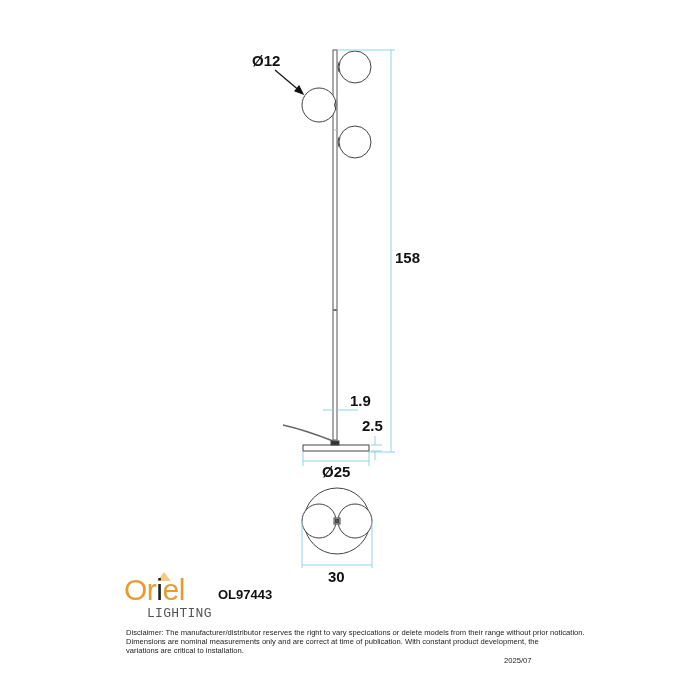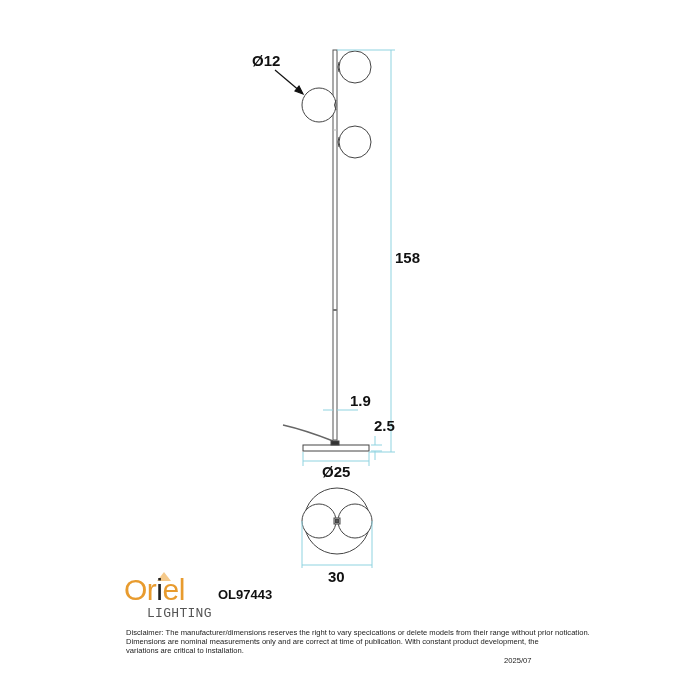--- a/index.html
+++ b/index.html
@@ -82,32 +82,32 @@
   <g stroke="#8fd3e0" stroke-width="1" fill="none">
     <line x1="302" y1="521" x2="302" y2="568"></line>
     <line x1="372" y1="521" x2="372" y2="568"></line>
     <line x1="302" y1="565" x2="372" y2="565"></line>
   </g>
 </svg>
 
 <div class="dim-label" style="left:252px;top:52px;">Ø12</div>
 <div class="dim-label" style="left:395px;top:249px;">158</div>
 <div class="dim-label" style="left:350px;top:392px;">1.9</div>
-<div class="dim-label" style="left:362px;top:417px;margin-left:12px;">2.5</div>
+<div class="dim-label" style="left:362px;top:417px;">2.5</div>
 <div class="dim-label" style="left:322px;top:463px;text-align:right;">Ø25</div>
 <div class="dim-label" style="left:328px;top:568px;">30</div>
 
 <div class="logo">
   <svg width="30" height="12" style="position:absolute;left:25px;top:-8px;">
     <polygon points="8,12 22,12 15,3" fill="#f5c98a"></polygon>
   </svg>
   <div class="logo-word"><span>Or</span><span class="dark">i</span><span>el</span></div>
   <div class="logo-sub">LIGHTING</div>
 </div>
 
 <div class="model">OL97443</div>
 
 <div class="disclaimer">
-  <div>Disclaimer: The manufacturer/dimensions reserves the right to vary specications or delete models from their range without prior notication.</div>
+  <div>Disclaimer: The manufacturer/distributor reserves the right to vary specications or delete models from their range without prior notication.</div>
   <div>Dimensions are nominal measurements only and are correct at time of publication. With constant product development, the</div>
   <div>variations are critical to installation.</div>
 </div>
 <div class="date">2025/07</div>
 
 </body></html>

